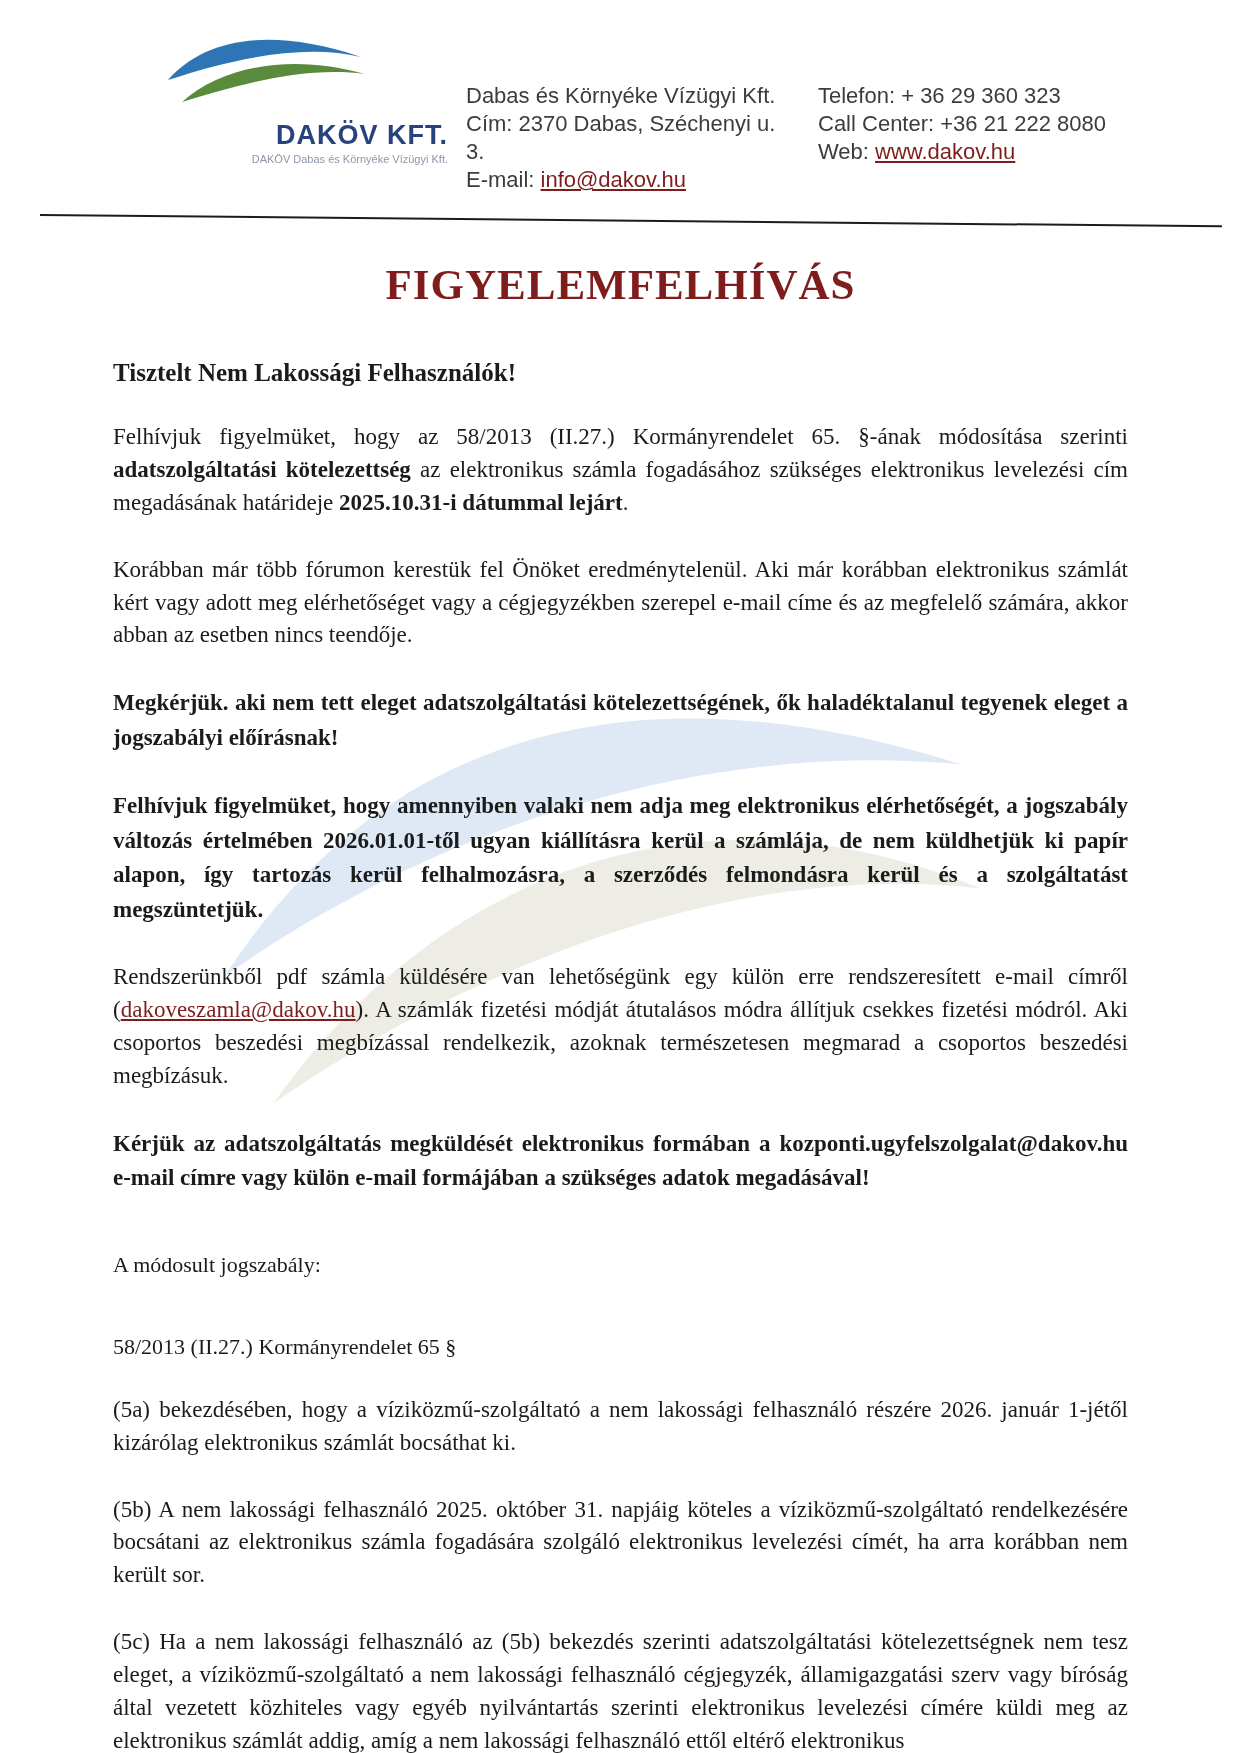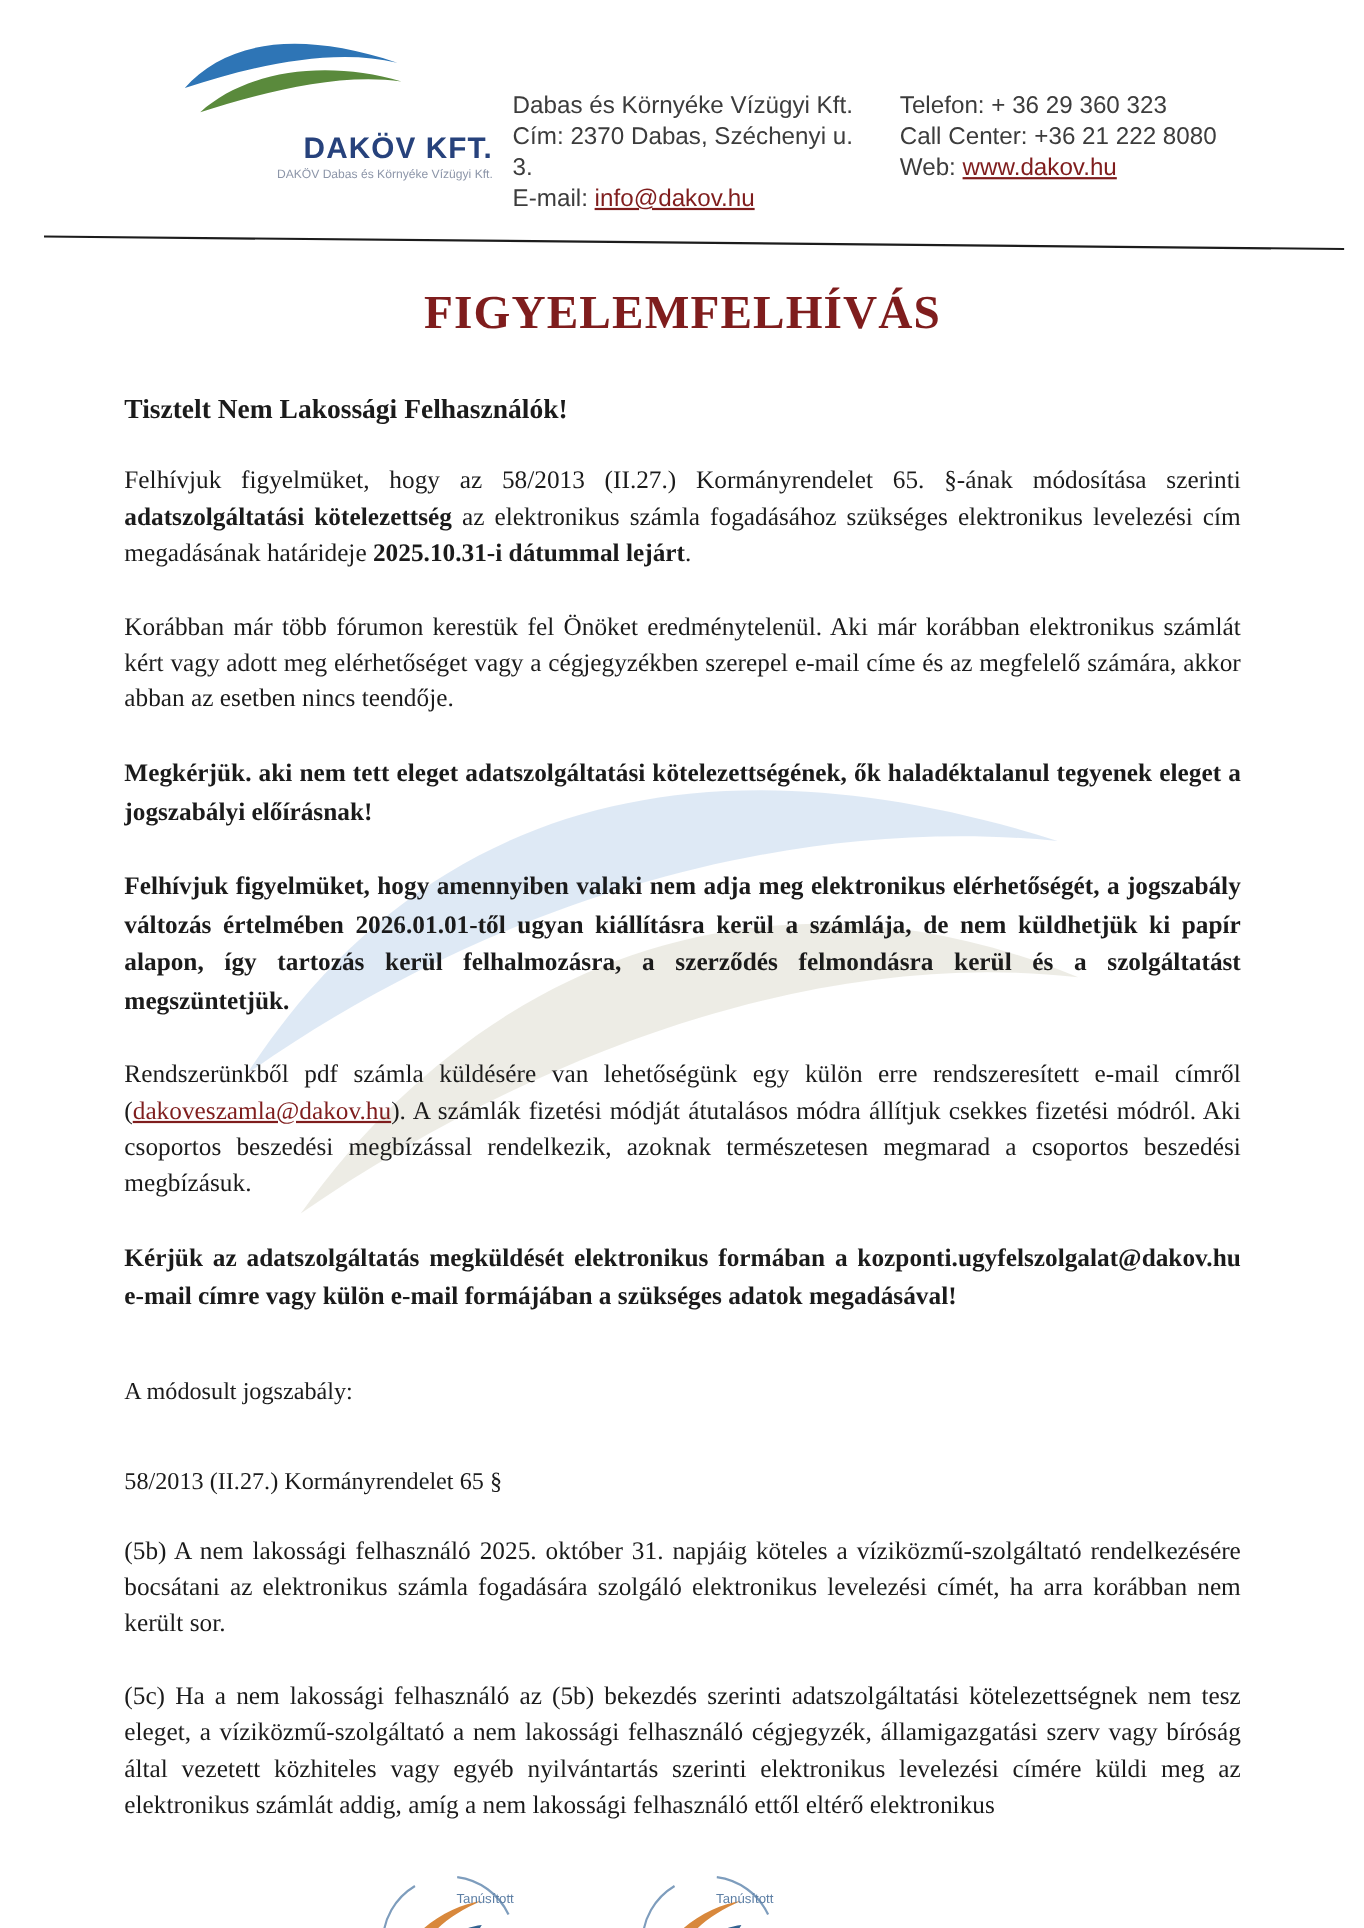--- a/index.html
+++ b/index.html
@@ -125,20 +125,21 @@
     <p class="para bold">Felhívjuk figyelmüket, hogy amennyiben valaki nem adja meg elektronikus elérhetőségét, a jogszabály változás értelmében 2026.01.01-től ugyan kiállításra kerül a számlája, de nem küldhetjük ki papír alapon, így tartozás kerül felhalmozásra, a szerződés felmondásra kerül és a szolgáltatást megszüntetjük.</p>
 
     <p class="para"><span>Rendszerünkből pdf számla küldésére van lehetőségünk egy külön erre rendszeresített e-mail címről (</span><a class="link">dakoveszamla@dakov.hu</a><span>).  A számlák fizetési módját átutalásos módra állítjuk csekkes fizetési módról. Aki csoportos beszedési megbízással rendelkezik, azoknak természetesen megmarad a csoportos beszedési megbízásuk.</span></p>
 
     <p class="para bold"><span>Kérjük az adatszolgáltatás megküldését elektronikus formában a </span><span>kozponti.ugyfelszolgalat@dakov.hu</span><span> e-mail címre vagy külön e-mail formájában a szükséges adatok megadásával!</span></p>
 
     <p class="plain">A módosult jogszabály:</p>
 
     <p class="plain law-ref">58/2013 (II.27.) Kormányrendelet 65 §</p>
 
+    <p class="para law-para">(5a) bekezdésében, hogy a víziközmű-szolgáltató a nem lakossági felhasználó részére 2026. január 1-jétől kizárólag elektronikus számlát bocsáthat ki.</p>
 
     <p class="para law-para">(5b) A nem lakossági felhasználó 2025. október 31. napjáig köteles a víziközmű-szolgáltató rendelkezésére bocsátani az elektronikus számla fogadására szolgáló elektronikus levelezési címét, ha arra korábban nem került sor.</p>
 
     <p class="para law-para">(5c) Ha a nem lakossági felhasználó az (5b) bekezdés szerinti adatszolgáltatási kötelezettségnek nem tesz eleget, a víziközmű-szolgáltató a nem lakossági felhasználó cégjegyzék, államigazgatási szerv vagy bíróság által vezetett közhiteles vagy egyéb nyilvántartás szerinti elektronikus levelezési címére küldi meg az elektronikus számlát addig, amíg a nem lakossági felhasználó ettől eltérő elektronikus</p>
 
   </main>
 
   <footer class="badges">
 
     <div class="badge">

